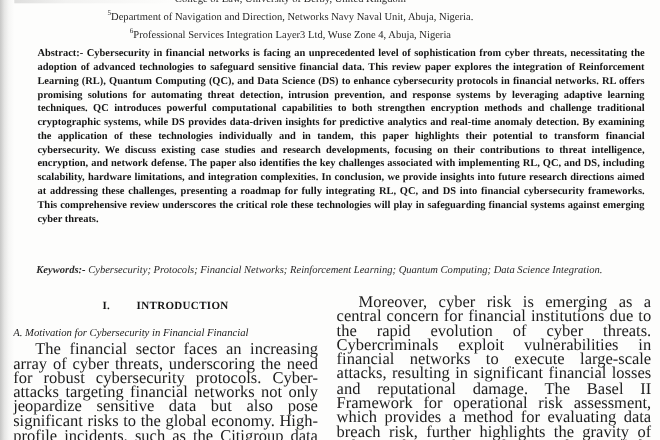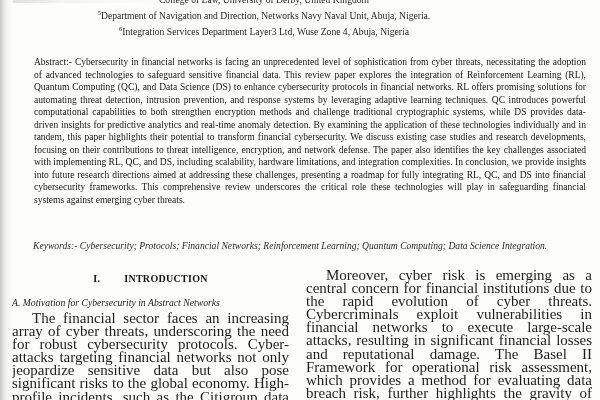--- a/index.html
+++ b/index.html
@@ -17,30 +17,30 @@
   .scan-edge-top{
     position:absolute;left:0;top:0;width:600px;height:3px;
     background:linear-gradient(to right,#d9d9d8 0,#f2f2f1 60px,#fdfdfc 160px);
   }
   .affiliations{
     position:absolute;top:-6px;left:8px;width:512px;
     text-align:center;font-size:9.6px;line-height:12.8px;color:#262626;
   }
   .affiliations sup{font-size:6.5px;}
   .abstract{
-    position:absolute;top:56px;left:34px;width:552px;
-    font-size:9.5px;line-height:12.55px;font-weight:normal;
+    position:absolute;top:43px;left:34px;width:552px;
+    font-size:9.5px;line-height:12.55px;font-weight:bold;
     text-align:justify;color:#151515;
   }
   .keywords{
     position:absolute;top:239px;left:33px;width:552px;
     font-size:9.6px;line-height:13px;font-style:italic;color:#2a2a2a;
     text-align:left;
   }
-  .keywords .kw-label{font-weight:normal;}
+  .keywords .kw-label{font-weight:bold;}
   .columns{
     position:absolute;top:267px;left:12px;width:580px;height:133px;
     display:flex;gap:17px;overflow:hidden;
   }
   .col-left{width:277px;flex:0 0 277px;}
   .col-right{width:286px;flex:0 0 286px;}
   .section-heading{
     margin-top:6px;display:flex;justify-content:center;gap:24px;
     font-weight:bold;font-size:10px;letter-spacing:0.3px;color:#151515;
   }
@@ -57,33 +57,33 @@
 </head>
 <body>
 
 <div class="page">
   <div class="scan-edge-top"></div>
   <div class="scan-edge"></div>
 
   <div class="affiliations">
     <div><span>College of Law, University of Derby, United Kingdom</span></div>
     <div><sup>5</sup><span>Department of Navigation and Direction, Networks Navy Naval Unit, Abuja, Nigeria.</span></div>
-    <div><sup>6</sup><span>Integration Services Department Layer3 Ltd, Wuse Zone 4, Abuja, Nigeria</span></div>
+    <div><sup>6</sup><span>Professional Services Integration Layer3 Ltd, Wuse Zone 4, Abuja, Nigeria</span></div>
   </div>
 
   <div class="abstract"><span class="abs-label">Abstract:-</span><span> Cybersecurity in financial networks is facing an unprecedented level of sophistication from cyber threats, necessitating the adoption of advanced technologies to safeguard sensitive financial data. This review paper explores the integration of Reinforcement Learning (RL), Quantum Computing (QC), and Data Science (DS) to enhance cybersecurity protocols in financial networks. RL offers promising solutions for automating threat detection, intrusion prevention, and response systems by leveraging adaptive learning techniques. QC introduces powerful computational capabilities to both strengthen encryption methods and challenge traditional cryptographic systems, while DS provides data-driven insights for predictive analytics and real-time anomaly detection. By examining the application of these technologies individually and in tandem, this paper highlights their potential to transform financial cybersecurity. We discuss existing case studies and research developments, focusing on their contributions to threat intelligence, encryption, and network defense. The paper also identifies the key challenges associated with implementing RL, QC, and DS, including scalability, hardware limitations, and integration complexities. In conclusion, we provide insights into future research directions aimed at addressing these challenges, presenting a roadmap for fully integrating RL, QC, and DS into financial cybersecurity frameworks. This comprehensive review underscores the critical role these technologies will play in safeguarding financial systems against emerging cyber threats.</span></div>
 
   <div class="keywords"><span class="kw-label">Keywords:-</span><span> Cybersecurity; Protocols; Financial Networks; Reinforcement Learning; Quantum Computing; Data Science Integration.</span></div>
 
   <div class="columns">
     <div class="col-left">
       <div class="section-heading">
         <span>I.</span>
         <span>INTRODUCTION</span>
       </div>
-      <div class="subsection">A.  Motivation for Cybersecurity in Abstract Networks</div>
+      <div class="subsection">A.  Motivation for Cybersecurity in Financial Financial</div>
       <div class="body-par">The financial sector faces an increasing array of cyber threats, underscoring the need for robust cybersecurity protocols. Cyber-attacks targeting financial networks not only jeopardize sensitive data but also pose significant risks to the global economy. High-profile incidents, such as the Citigroup data breach and the JP Morgan Chase cyberattack, have demonstrated the vulnerabilities in existing financial systems and their potential to disrupt</div>
     </div>
     <div class="col-right">
       <div class="body-par">Moreover, cyber risk is emerging as a central concern for financial institutions due to the rapid evolution of cyber threats. Cybercriminals exploit vulnerabilities in financial networks to execute large-scale attacks, resulting in significant financial losses and reputational damage. The Basel II Framework for operational risk assessment, which provides a method for evaluating data breach risk, further highlights the gravity of cyber risk in financial networks (Spišiak, 2017). Given the complexity of modern financial systems, institutions must continuously evolve their cybersecurity measures to counter sophisticated cyber</div>
     </div>
   </div>
 </div>
 
 </body></html>

